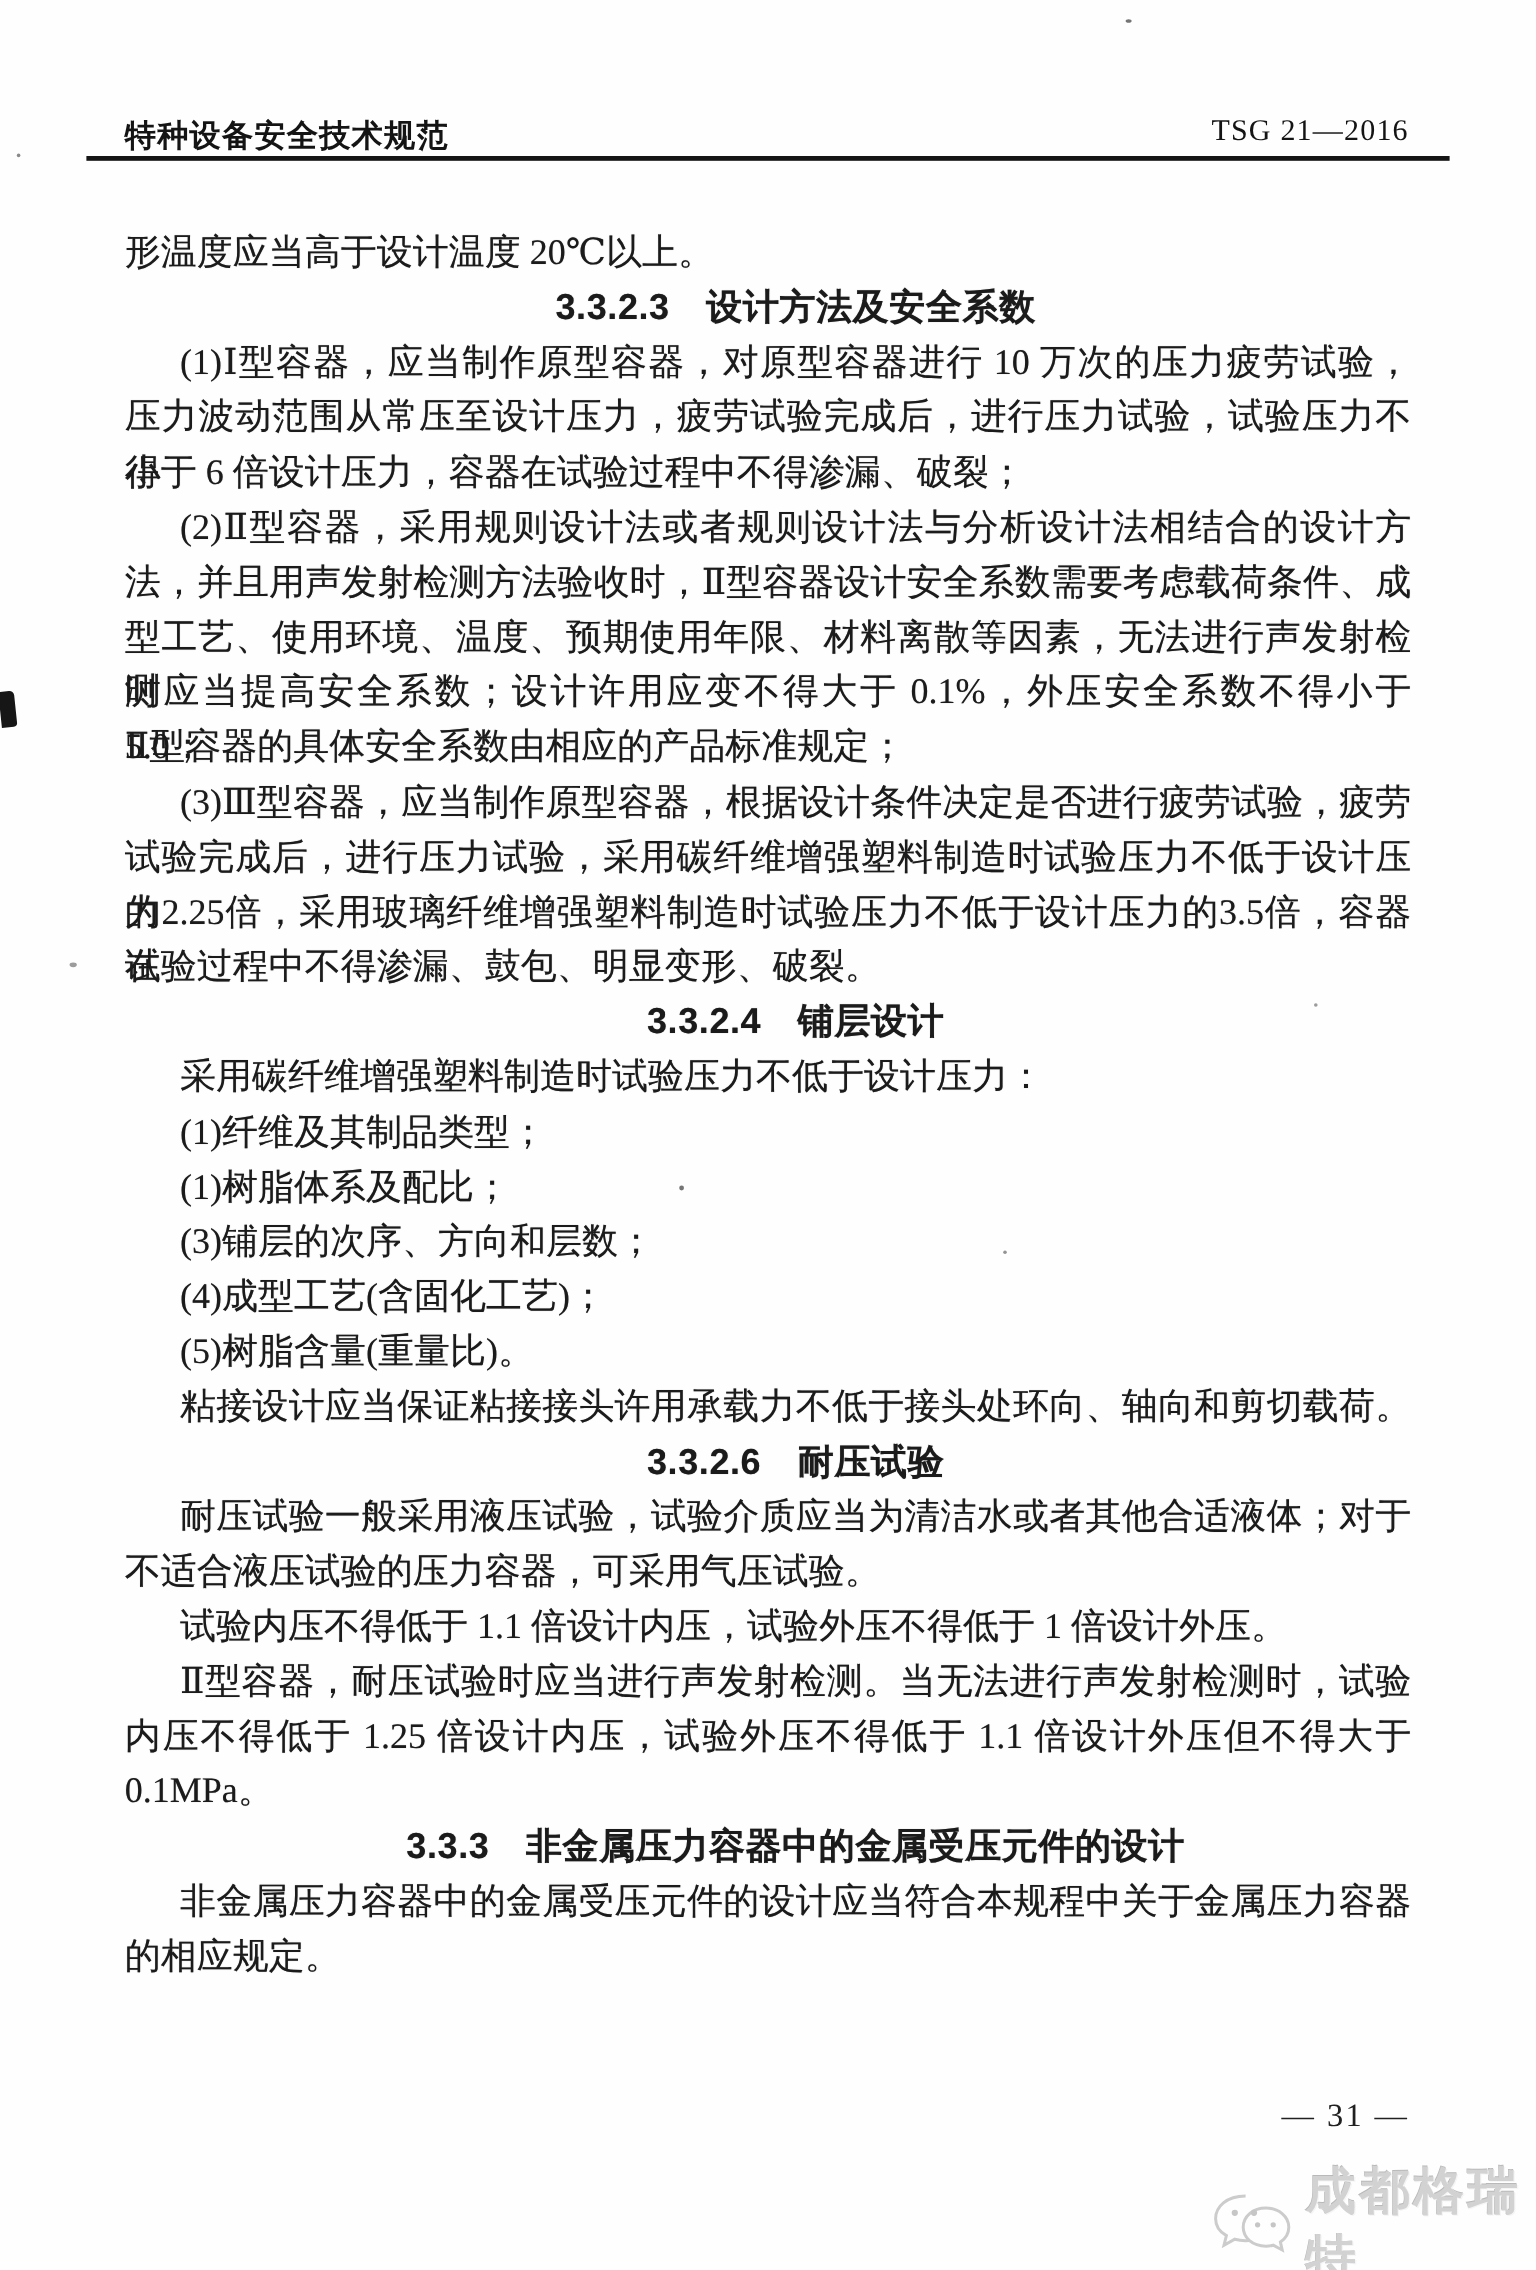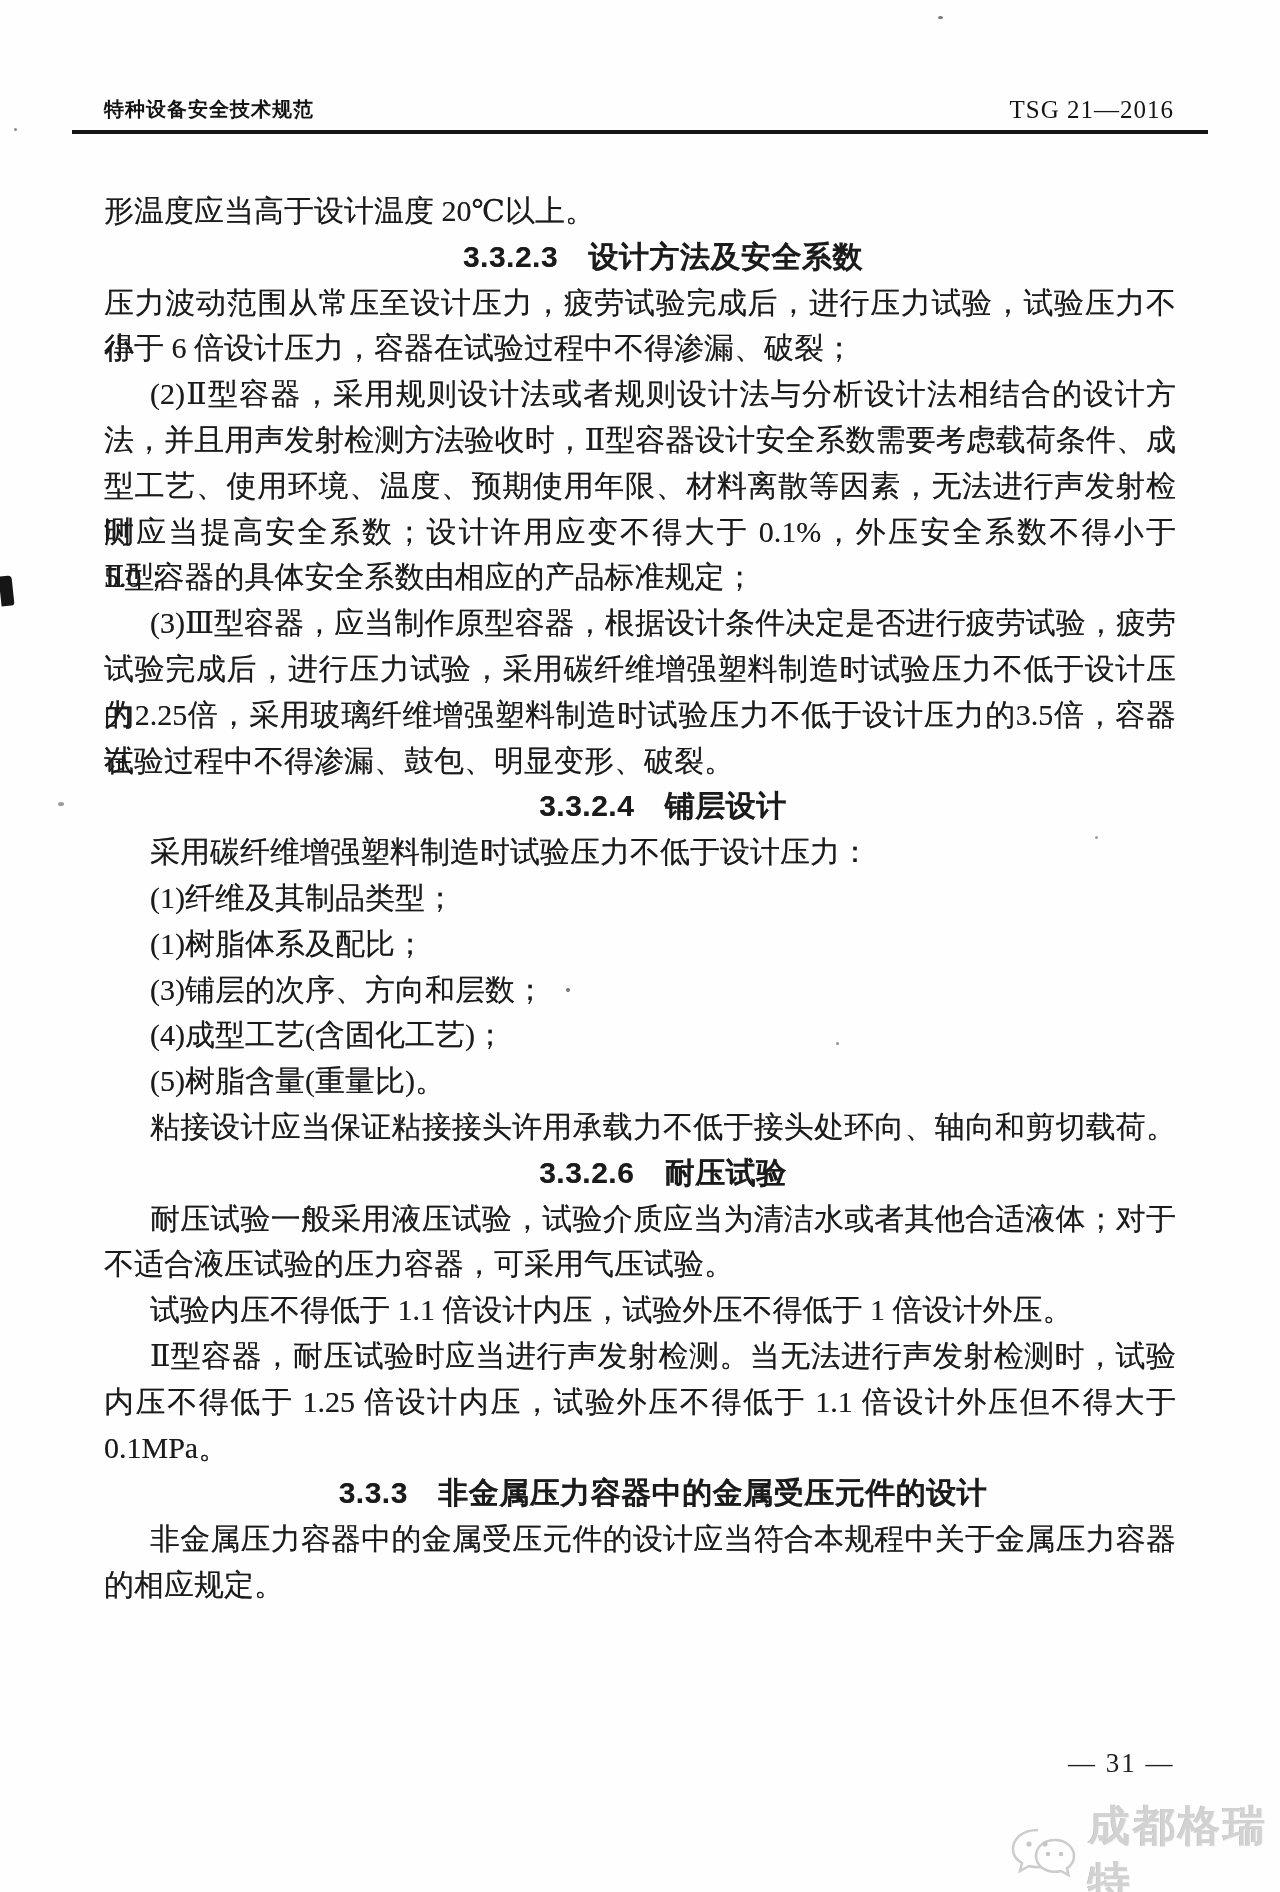--- a/index.html
+++ b/index.html
@@ -16,21 +16,21 @@
     color: #1c1c1c;
     font-family: "Liberation Serif", "DejaVu Serif", serif;
   }
   
   .header-left {
     position: absolute;
     left: 104px;
     top: 96px;
     font-family: "Liberation Sans", "DejaVu Sans", sans-serif;
     font-weight: bold;
-    font-size: 20px;
+    font-size: 26px;
     letter-spacing: 1px;
     color: #141414;
   }
   .header-right {
     position: absolute;
     right: 106px;
     top: 96px;
     font-size: 25px;
     letter-spacing: 1px;
     color: #141414;
@@ -118,20 +118,21 @@
 
 <div class="page">
 
   <div class="header-left">特种设备安全技术规范</div>
   <div class="header-right">TSG 21—2016</div>
   <div class="header-rule"></div>
 
   <div class="doc-body">
       <div class="line">形温度应当高于设计温度 20℃以上。</div>
       <div class="line indent heading">3.3.2.3　设计方法及安全系数</div>
+      <div class="line indent justify">(1)Ⅰ型容器，应当制作原型容器，对原型容器进行 10 万次的压力疲劳试验，</div>
       <div class="line justify">压力波动范围从常压至设计压力，疲劳试验完成后，进行压力试验，试验压力不得</div>
       <div class="line">小于 6 倍设计压力，容器在试验过程中不得渗漏、破裂；</div>
       <div class="line indent justify">(2)Ⅱ型容器，采用规则设计法或者规则设计法与分析设计法相结合的设计方</div>
       <div class="line justify">法，并且用声发射检测方法验收时，Ⅱ型容器设计安全系数需要考虑载荷条件、成</div>
       <div class="line justify">型工艺、使用环境、温度、预期使用年限、材料离散等因素，无法进行声发射检测</div>
       <div class="line justify">时应当提高安全系数；设计许用应变不得大于 0.1%，外压安全系数不得小于 5.0；</div>
       <div class="line">Ⅱ型容器的具体安全系数由相应的产品标准规定；</div>
       <div class="line indent justify">(3)Ⅲ型容器，应当制作原型容器，根据设计条件决定是否进行疲劳试验，疲劳</div>
       <div class="line justify">试验完成后，进行压力试验，采用碳纤维增强塑料制造时试验压力不低于设计压力</div>
       <div class="line justify">的2.25倍，采用玻璃纤维增强塑料制造时试验压力不低于设计压力的3.5倍，容器在</div>

